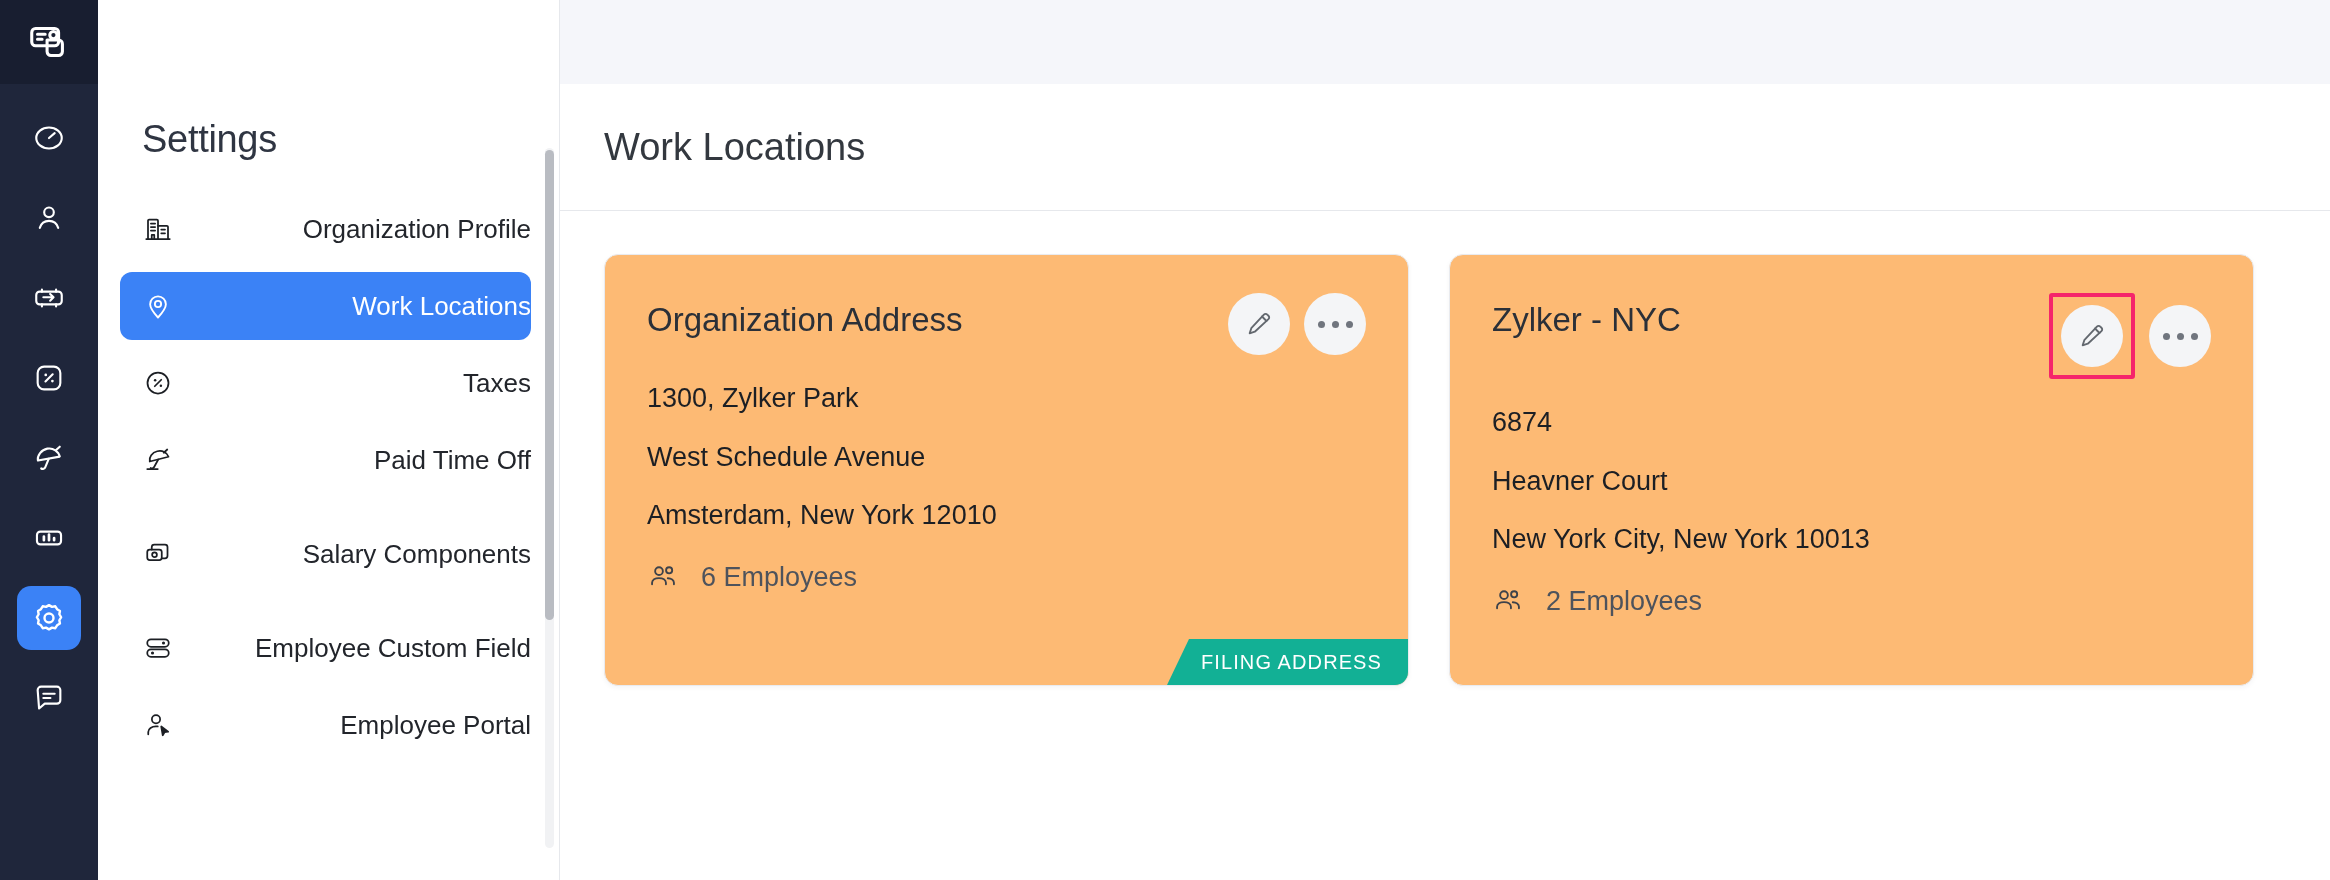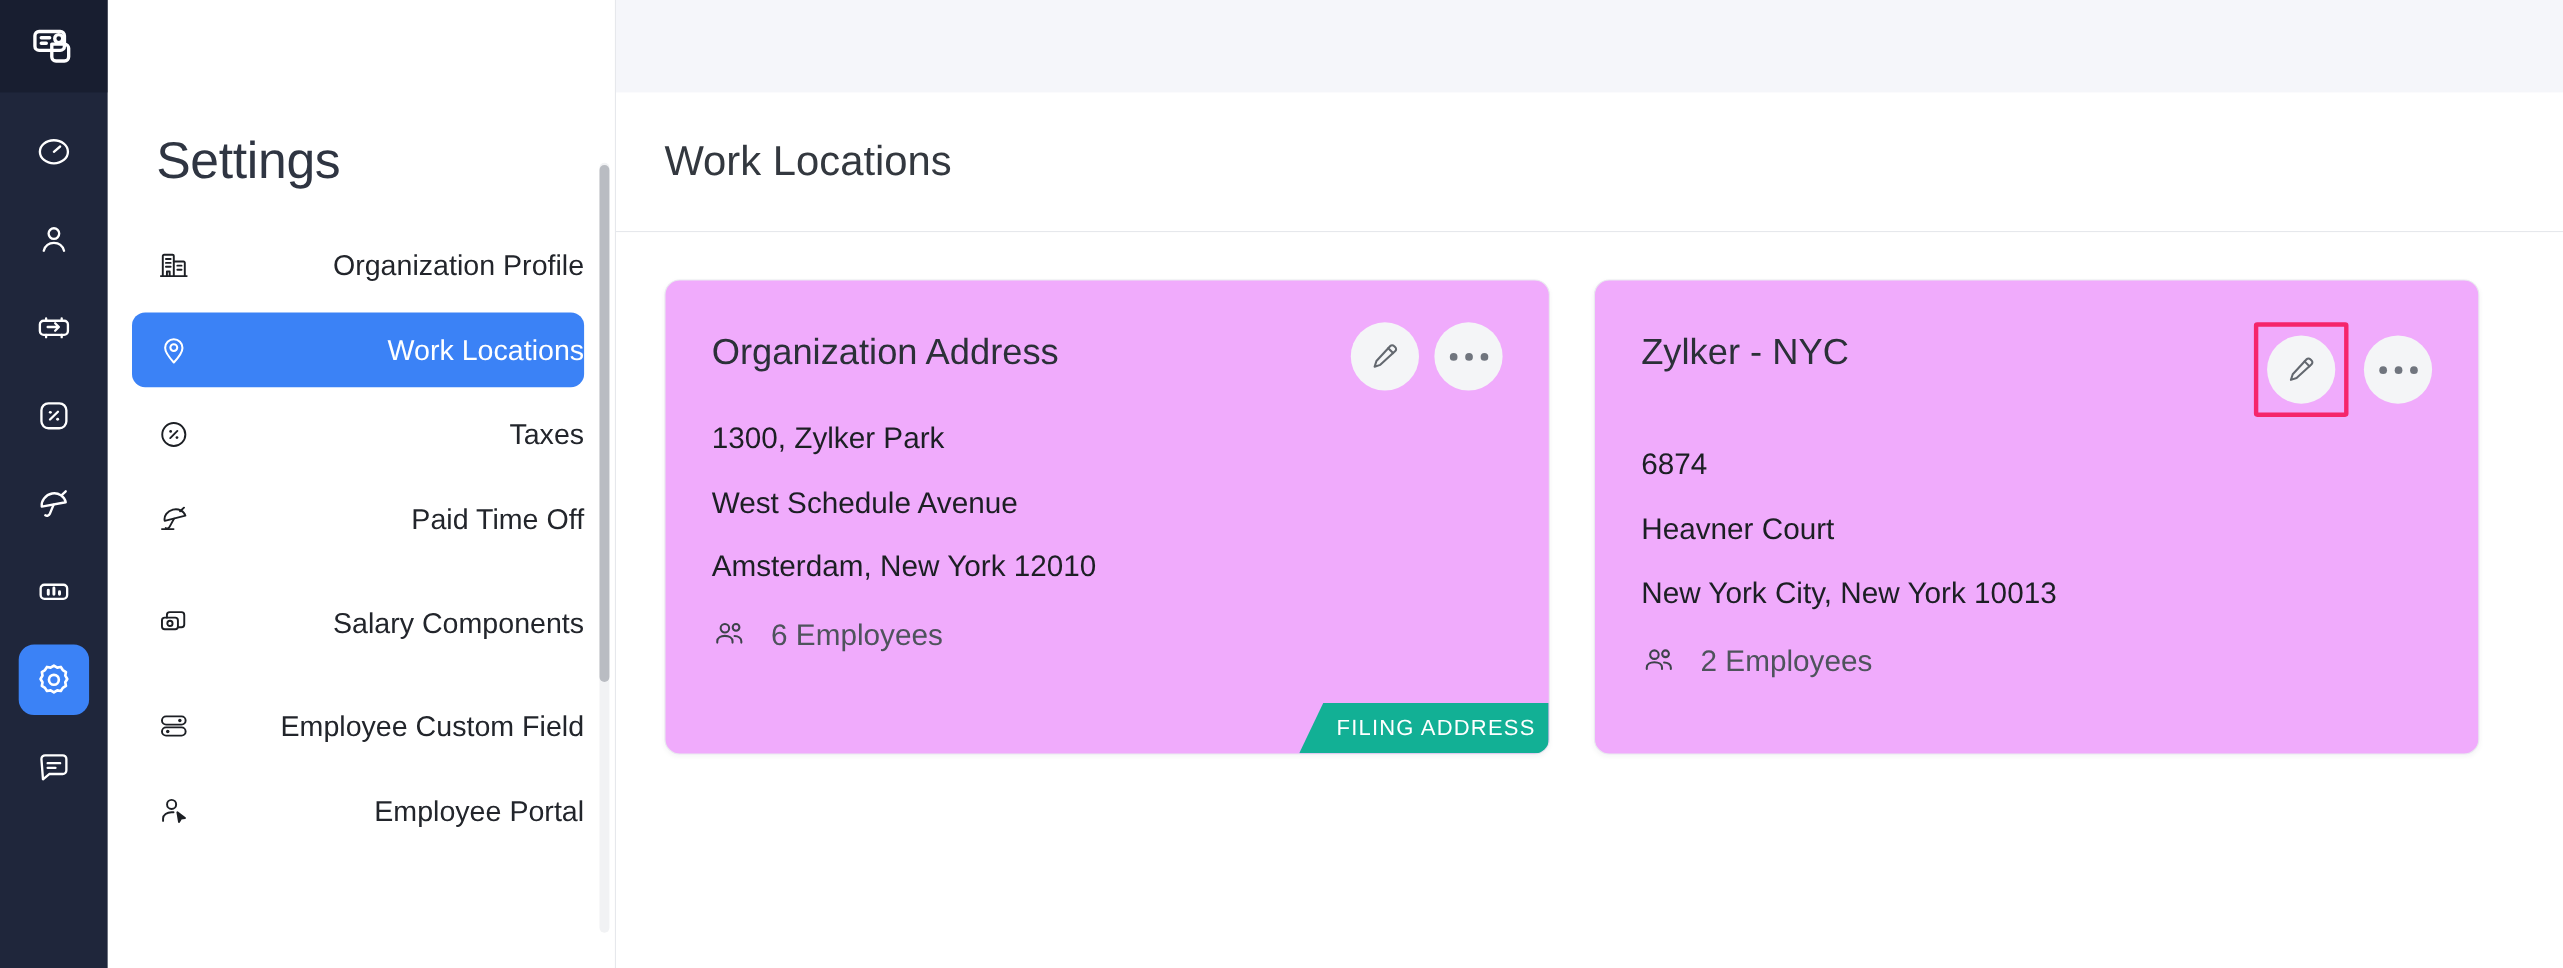--- a/index.html
+++ b/index.html
@@ -38,21 +38,21 @@
 
   
   .settings-pane {
     width: 462px; flex: 0 0 462px; height: 880px;
     background: #ffffff;
     border-right: 1px solid #e6e8ec;
     position: relative;
     padding-top: 84px;
   }
   .settings-title {
-    font-size: 47px; font-weight: 400; color: #2f3542;
+    font-size: 38px; font-weight: 400; color: #2f3542;
     padding: 34px 0 0 44px; letter-spacing: -0.3px;
   }
   .settings-list { margin-top: 34px; padding: 0 28px 0 22px; }
   .nav-item {
     display: flex; align-items: center;
     height: 68px; padding-left: 22px;
     border-radius: 12px; cursor: pointer;
     color: #22252b;
     justify-content: space-between;
   }
@@ -84,21 +84,21 @@
   .main-header {
     height: 127px; display: flex; align-items: center;
     padding-left: 44px;
     border-bottom: 1px solid #e6e8ec;
   }
   .page-title { font-size: 38px; color: #33383f; font-weight: 400; }
 
   .cards-area { padding: 43px 0 0 0; display: flex; gap: 40px; padding-left: 44px; }
 
   .card {
-    width: 805px; background: #f0abfc;
+    width: 805px; background: #fdba74;
     border: 1px solid #e9ebef; border-radius: 14px;
     box-shadow: 0 2px 5px rgba(20,25,40,.045);
     position: relative; overflow: hidden;
     padding: 38px 42px 0 42px; height: 432px;
   }
   .card-head { display: flex; align-items: flex-start; justify-content: space-between; }
   .card-title { font-size: 33px; color: #2b3038; font-weight: 400; padding-top: 8px; }
   .card-actions { display: flex; gap: 14px; align-items: center; }
   .circle-btn {
     width: 62px; height: 62px; border-radius: 50%;
@@ -115,21 +115,21 @@
 
   .emp-row { display: flex; align-items: center; margin-top: 26px; }
   .emp-icon { width: 34px; height: 34px; margin-right: 20px; display: flex; align-items: center; }
   .emp-text { font-size: 27px; color: #4e535c; }
 
   .filing-badge {
     position: absolute; right: 0; bottom: 0;
     background: #12b095; color: #ffffff;
     font-size: 20px; letter-spacing: 1.1px; font-weight: 400;
     height: 46px; display: flex; align-items: center;
-    padding: 0 12px 0 34px;
+    padding: 0 26px 0 34px;
     clip-path: polygon(22px 0, 100% 0, 100% 100%, 0 100%);
     border-top-left-radius: 10px;
   }
 </style>
 </head>
 <body>
 
 <div class="app">
 
   <div class="rail">

